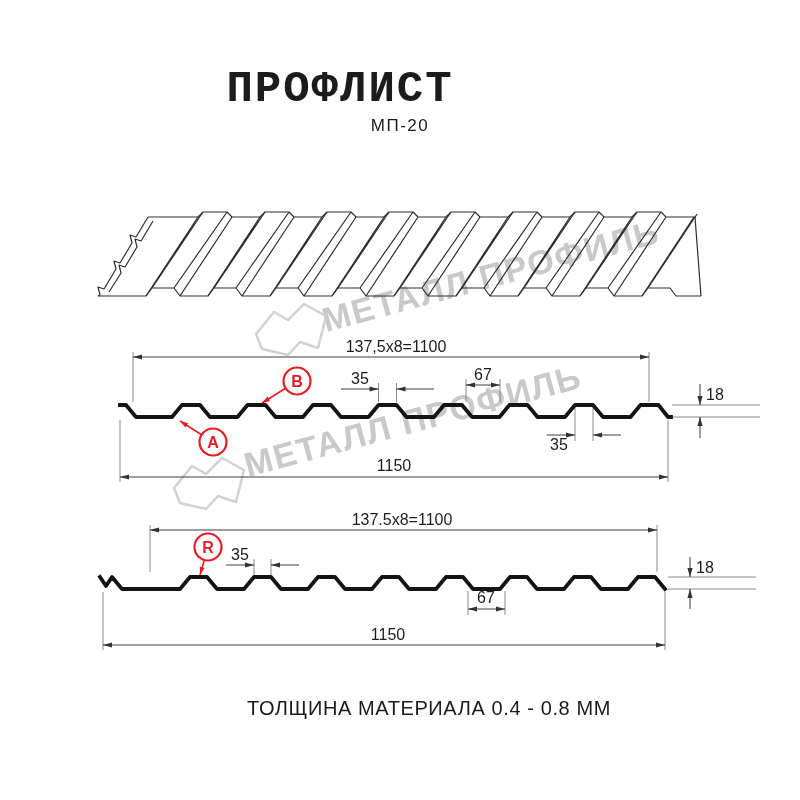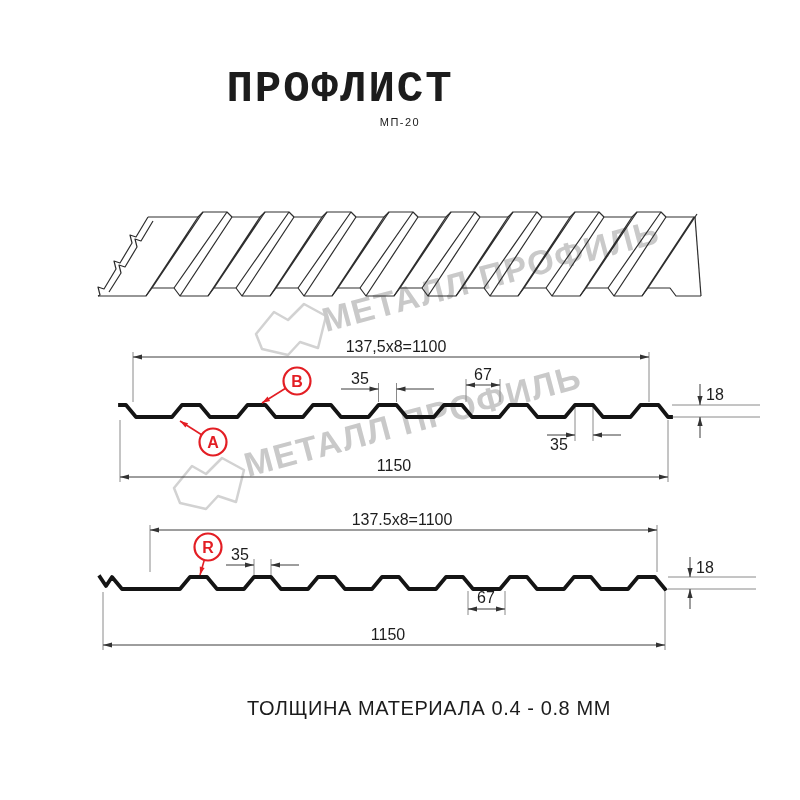--- a/index.html
+++ b/index.html
@@ -1,21 +1,21 @@
 <!DOCTYPE html>
 <html><head>
 <meta charset="utf-8">
 <style>
   html,body{margin:0;padding:0;background:#fff;}
   #page{position:relative;width:800px;height:800px;background:#fff;overflow:hidden;
         font-family:"Liberation Sans",sans-serif;color:#1a1a1a;}
   .abs{position:absolute;}
   #title{top:64px;left:0;width:680px;text-align:center;font-size:44px;font-weight:bold;
          letter-spacing:2px;color:#1c1c1c;font-family:Liberation Mono, monospace;}
-  #subtitle{top:116px;left:0;width:800px;text-align:center;font-size:11px;font-weight:500;
+  #subtitle{top:116px;left:0;width:800px;text-align:center;font-size:17px;font-weight:500;
             letter-spacing:1.5px;color:#1c1c1c;}
   #footer{top:697px;left:0;width:800px;text-align:center;font-size:20px;font-weight:500;
           letter-spacing:.6px;color:#1c1c1c;margin-left:29px;}
   .wm-text{font-size:34px;font-weight:bold;color:#c9c9c9;letter-spacing:1.5px;
            white-space:nowrap;transform:rotate(-15deg);transform-origin:0 0;z-index:1;}
   .lay{z-index:2;}
   svg text{font-family:"Liberation Sans",sans-serif;fill:#1d1d1d;font-size:16px;}
   svg text.red{fill:#e31e24;font-weight:bold;font-size:16px;}
   .ext{stroke:#8a8a8a;stroke-width:1;}
   .dim{stroke:#3c3c3c;stroke-width:1;}

